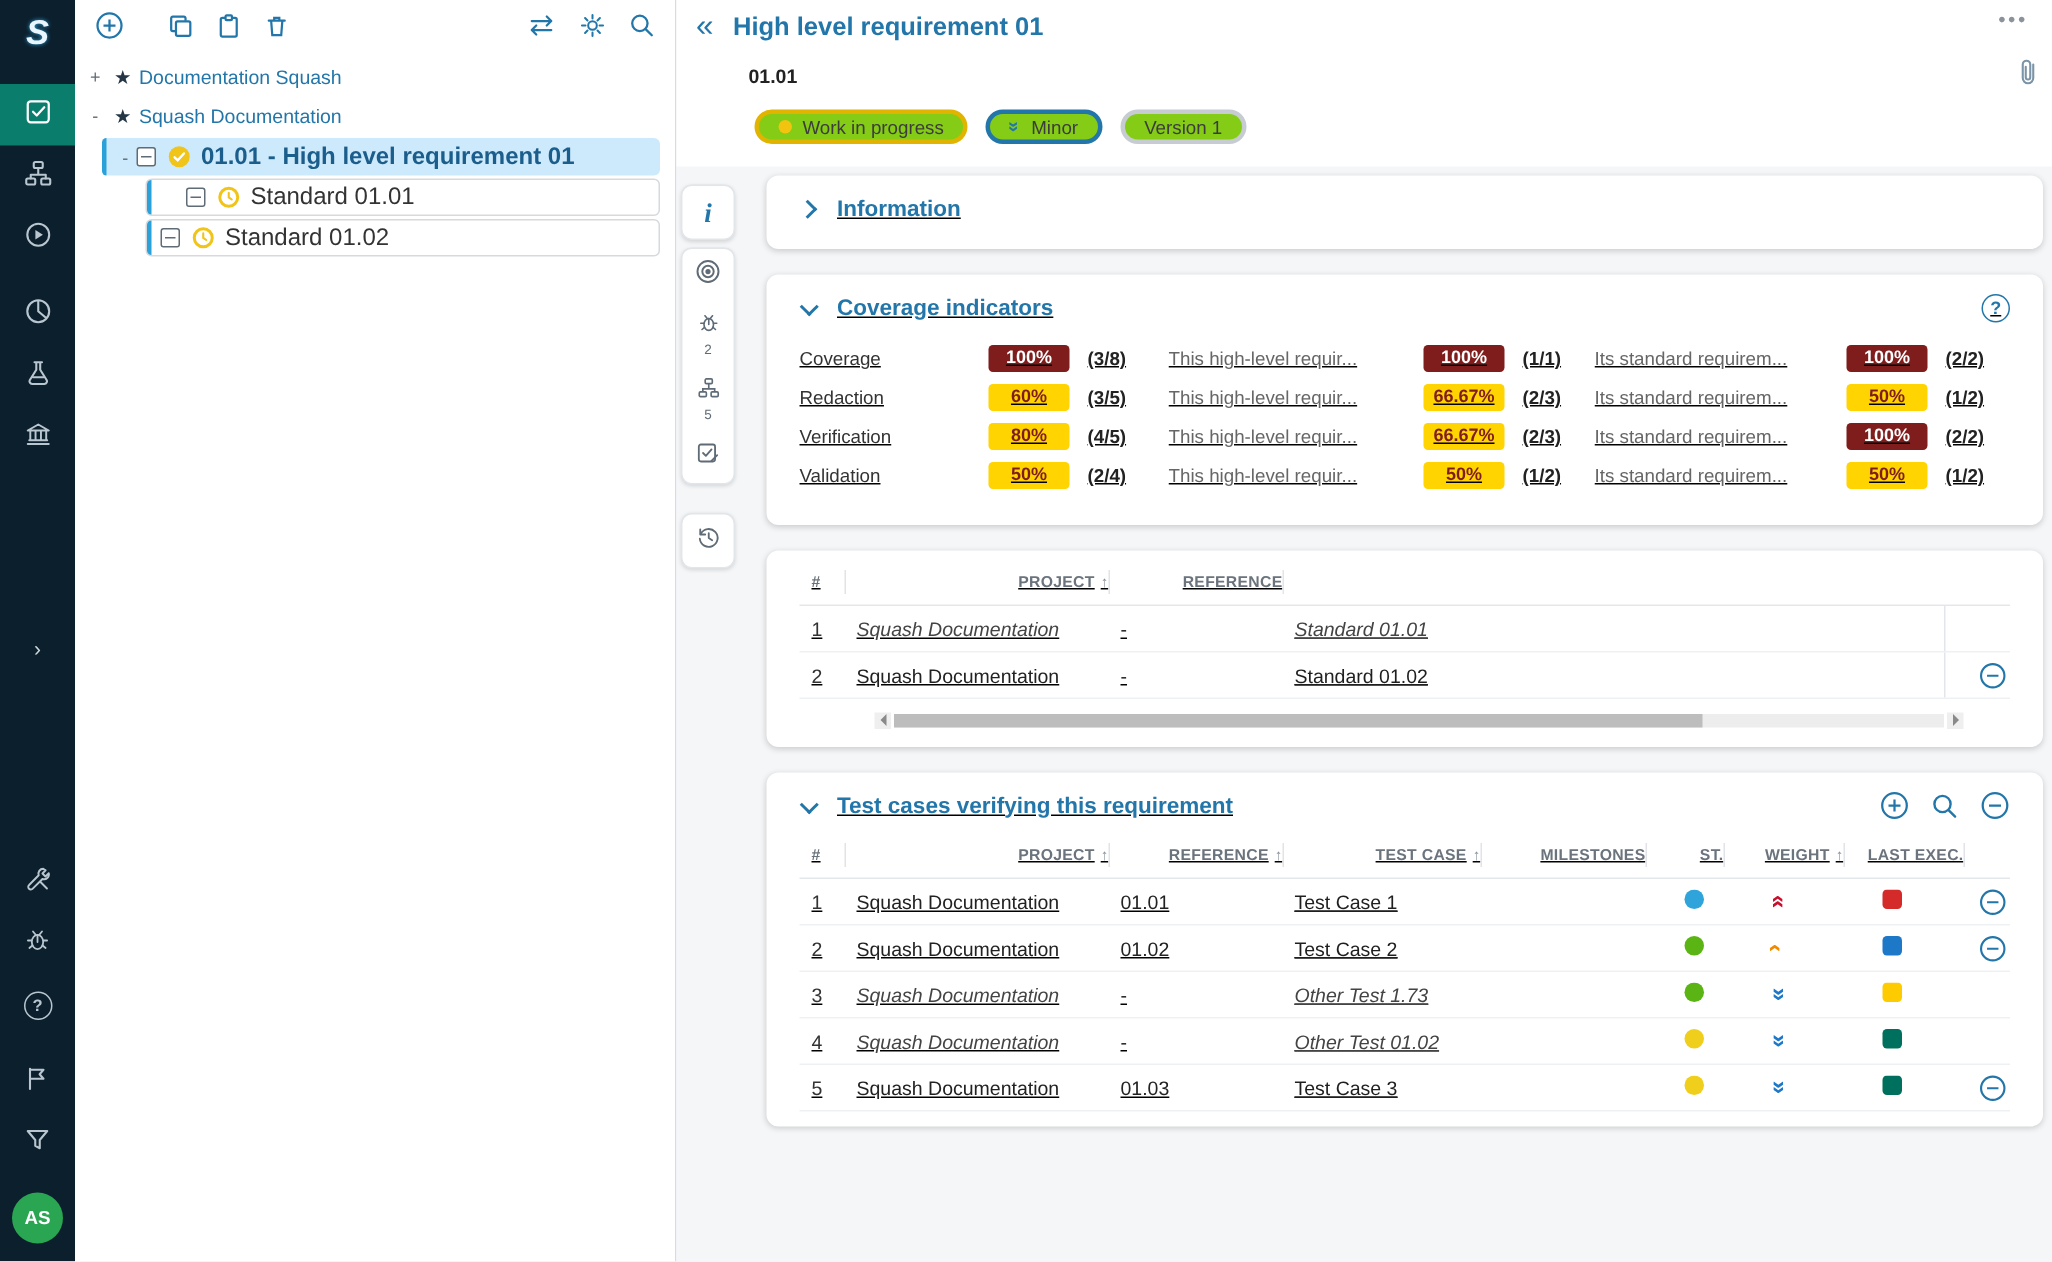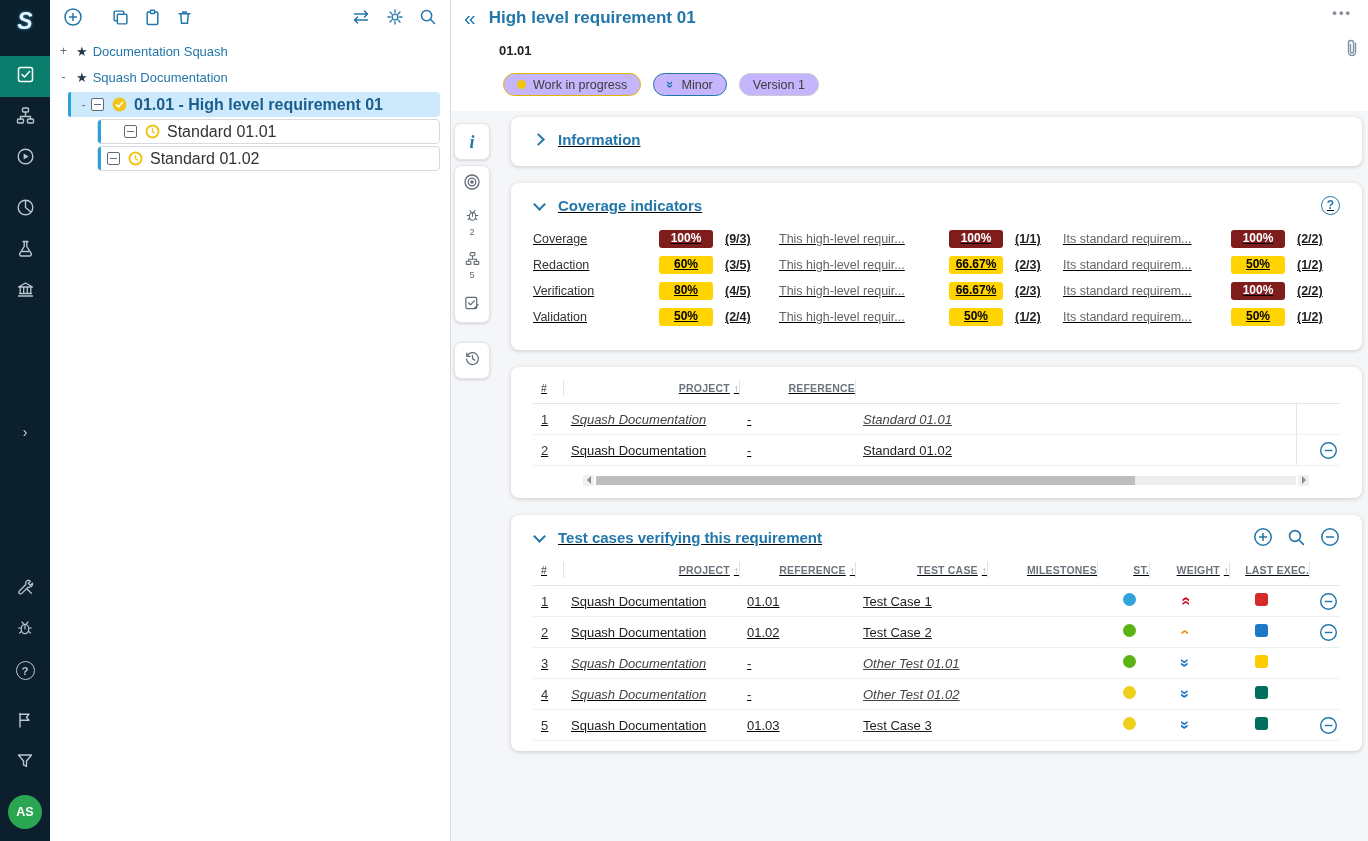--- a/index.html
+++ b/index.html
@@ -51,21 +51,21 @@
   .main-header{background:#fff;padding:8px 14px 15px 13px;position:relative;}
   .title-row{display:flex;align-items:center;gap:13px;}
   .collapse-icon{color:#2276a9;font-size:21px;line-height:.9;cursor:pointer;}
   .collapse-icon::before{content:"\00AB";}
   .page-title{margin:0;font-size:17px;font-weight:700;color:#2276a9;}
   .kebab{position:absolute;top:5px;right:16px;color:#8a939b;letter-spacing:2px;cursor:pointer;font-size:13px;font-weight:700;}
   .kebab::before{content:"\2022\2022\2022";}
   .ref-line{margin:15px 0 0 35px;font-size:13px;font-weight:700;color:#222;}
   .paperclip{position:absolute;right:8px;top:38px;color:#7b94a8;cursor:pointer;display:flex;}
   .chip-row{display:flex;gap:12px;margin:15px 0 0 39px;}
-  .chip{display:inline-flex;align-items:center;gap:7px;height:23px;padding:0 13px;border-radius:12px;font-size:12.5px;color:#3c3c3c;background:#c4b5fd;border:1px solid #84cc16;cursor:pointer;white-space:nowrap;}
+  .chip{display:inline-flex;align-items:center;gap:7px;height:23px;padding:0 13px;border-radius:12px;font-size:12.5px;color:#3c3c3c;background:#84cc16;border:3px solid #84cc16;cursor:pointer;white-space:nowrap;}
   .chip-status{border-color:#e0b400;}
   .chip-status .dot{width:9px;height:9px;border-radius:50%;background:#f2c40f;}
   .chip-crit{border-color:#2276a9;}
   .chev2down{display:inline-block;transform:rotate(90deg);transform-origin:center;color:#2276a9;font-weight:700;font-size:13px;line-height:1;}
   .chev2down::before{content:"\00BB";}
   .chip-version{border-color:#c6ccd2;}
 
   .content{flex:1;display:flex;overflow:hidden;background:#f4f6f8;}
   
   .tabstrip{width:50px;min-width:50px;padding:12px 0 0 3px;display:flex;flex-direction:column;align-items:flex-start;gap:5px;}
@@ -89,21 +89,21 @@
   .icon-btn{display:flex;cursor:pointer;color:#2276a9;}
   .help-circle{margin-left:auto;width:19px;height:19px;border:1.6px solid #2276a9;border-radius:50%;display:flex;align-items:center;justify-content:center;color:#2276a9;font-size:12px;font-weight:700;cursor:pointer;}
   .help-circle::before{content:"?";}
 
   
   .cov-table{padding:4px 0 10px;}
   .cov-row{display:grid;grid-template-columns:126px 58px 62px 170px 58px 56px 168px 58px 50px;align-items:center;height:26px;font-size:12.5px;color:#333;}
   .cov-text{color:#666;padding-right:6px;white-space:nowrap;overflow:hidden;}
   .badge{justify-self:start;min-width:54px;text-align:center;padding:2.5px 4px;border-radius:3px;font-size:12px;font-weight:700;line-height:1.1;}
   .badge[data-color="green"]{background:#7f1d1d;color:#fff;}
-  .badge[data-color="yellow"]{background:#ffd400;color:#000000;}
+  .badge[data-color="yellow"]{background:#ffd400;color:#7f1d1d;}
   .ratio{font-weight:700;color:#222;padding-left:8px;font-size:12.5px;}
 
   
   .tbl{font-size:13px;position:relative;}
   .tbl-head{display:grid;align-items:center;height:32px;color:#6b747d;font-size:10.5px;font-weight:700;letter-spacing:.2px;border-bottom:1px solid #e3e7ea;}
   .std-grid{grid-template-columns:30px 176px 116px 1fr 44px;}
   .tc-grid{grid-template-columns:30px 176px 116px 132px 110px 52px 80px 80px 1fr;}
   .th{padding-left:8px;display:flex;align-items:center;gap:4px;height:16px;white-space:nowrap;overflow:hidden;}
   .th + .th{border-left:1px solid #e0e4e8;justify-content:flex-end;}
   .th.center{justify-content:flex-start;}
@@ -415,21 +415,21 @@
         <section class="card">
           <div class="card-title">
             <span class="chev"></span>
             <span>Coverage indicators</span>
             <span class="help-circle"></span>
           </div>
           <div class="cov-table">
             <div class="cov-row">
               <span class="cov-label">Coverage</span>
               <span class="badge" data-color="green">100%</span>
-              <span class="ratio">(9/3)</span>
+              <span class="ratio">(3/8)</span>
               <span class="cov-text">This high-level requir...</span>
               <span class="badge" data-color="green">100%</span>
               <span class="ratio">(1/1)</span>
               <span class="cov-text">Its standard requirem...</span>
               <span class="badge" data-color="green">100%</span>
               <span class="ratio">(2/2)</span>
             </div>
             <div class="cov-row">
               <span class="cov-label">Redaction</span>
               <span class="badge" data-color="yellow">60%</span>
@@ -601,21 +601,21 @@
                       <path d="M6 10h8"></path>
                     </svg>
                   </span>
                 </span>
             </div>
 
             <div class="tbl-row tc-grid" data-style="inherited">
               <span class="td td-num">3</span>
               <span class="td td-project">Squash Documentation</span>
               <span class="td">-</span>
-              <span class="td"><a class="link">Other Test 01.01</a></span>
+              <span class="td"><a class="link">Other Test 1.73</a></span>
               <span class="td"></span>
               <span class="td"><span class="dot-status" data-status="green"></span></span>
               <span class="td"><span class="weight" data-weight="very-low"></span></span>
               <span class="td"><span class="exec" data-exec="yellow"></span></span>
               <span class="td td-actions"></span>
             </div>
 
             <div class="tbl-row tc-grid" data-style="inherited">
               <span class="td td-num">4</span>
               <span class="td td-project">Squash Documentation</span>

